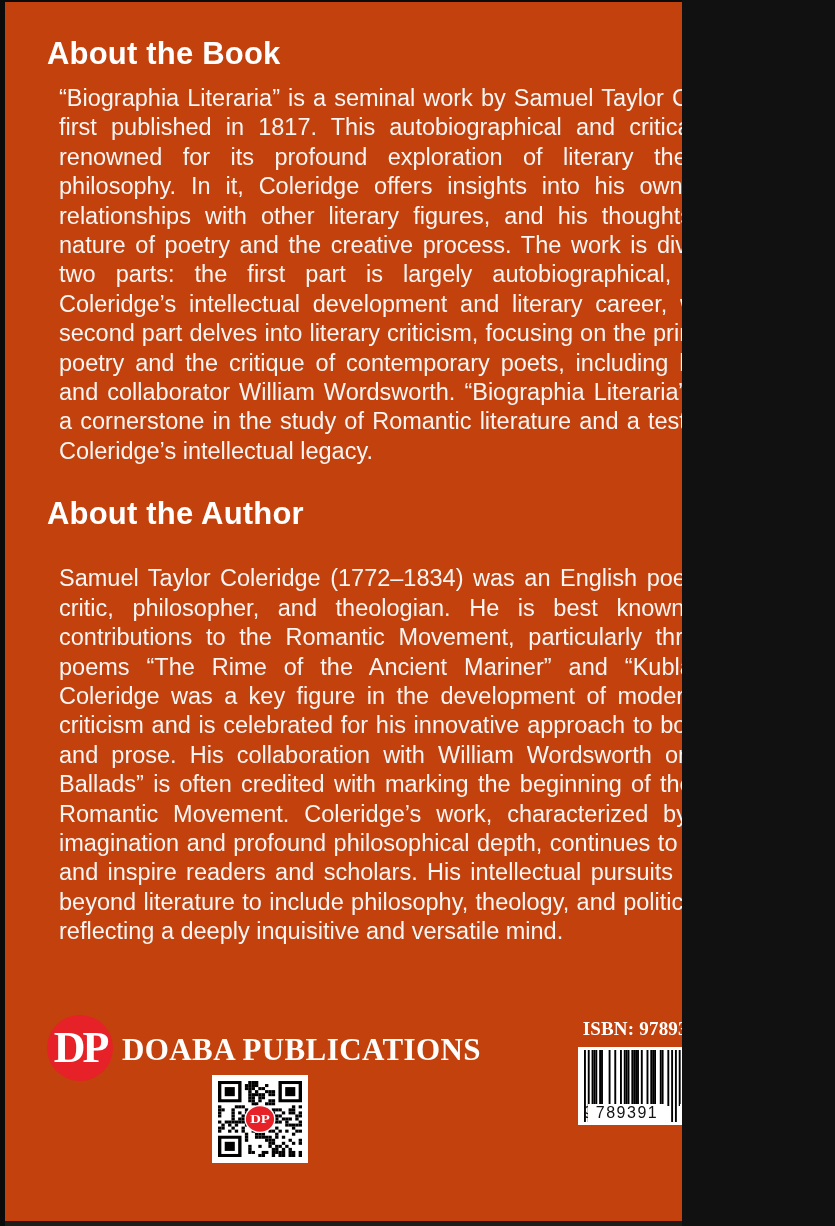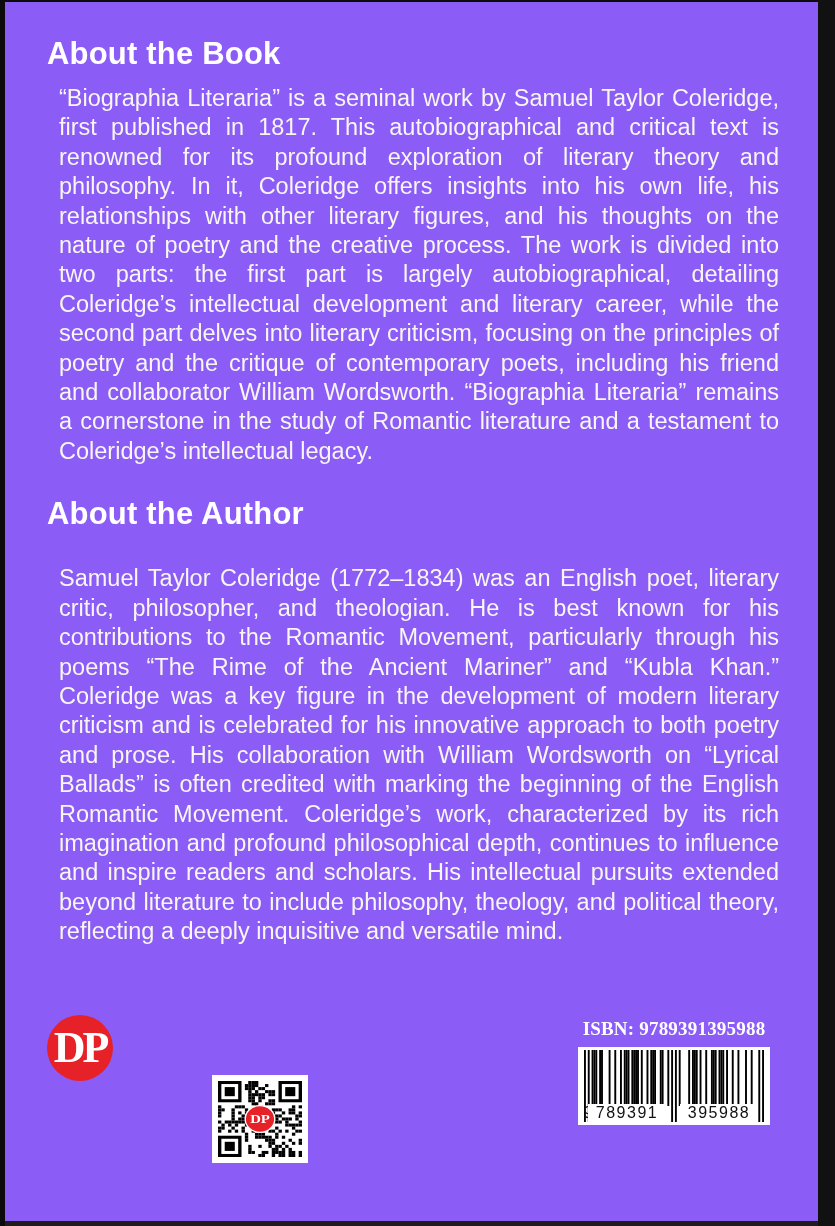--- a/index.html
+++ b/index.html
@@ -1,22 +1,23 @@
 <!DOCTYPE html>
 <html style="--red: #e62128;"><head>
 <meta charset="utf-8">
 <style>
   html,body{margin:0;padding:0;background:#111;}
   .cover{
     position:relative;
-    width:818px;height:1226px;
-    background:#8b5cf6;
+    width:669px;height:1226px;
+    background:#c2410c;
     overflow:hidden;
     box-shadow: inset 5px 0 0 #0b0b0b, inset 0 2px 0 #0b0b0b, inset 0 -5px 0 #1e1d1a;
     font-family:"Liberation Sans","DejaVu Sans",sans-serif;
+    padding-left:13px;
   }
   .content{
     position:absolute;left:47px;top:36px;width:744px;color:#fbfbf9;
   }
   .content h2{
     margin:0 0 11px 0;
     font-size:31px;font-weight:bold;color:#ffffff;letter-spacing:0.2px;
   }
   .content h2.second{margin-top:30px;margin-bottom:32px;}
   .content p{
@@ -82,20 +83,21 @@
     <h2>About the Book</h2>
     <p>“Biographia Literaria” is a seminal work by Samuel Taylor Coleridge, first published in 1817. This autobiographical and critical text is renowned for its profound exploration of literary theory and philosophy. In it, Coleridge offers insights into his own life, his relationships with other literary figures, and his thoughts on the nature of poetry and the creative process. The work is divided into two parts: the first part is largely autobiographical, detailing Coleridge’s intellectual development and literary career, while the second part delves into literary criticism, focusing on the principles of poetry and the critique of contemporary poets, including his friend and collaborator William Wordsworth. “Biographia Literaria” remains a cornerstone in the study of Romantic literature and a testament to Coleridge’s intellectual legacy.</p>
     <h2 class="second">About the Author</h2>
     <p>Samuel Taylor Coleridge (1772–1834) was an English poet, literary critic, philosopher, and theologian. He is best known for his contributions to the Romantic Movement, particularly through his poems “The Rime of the Ancient Mariner” and “Kubla Khan.” Coleridge was a key figure in the development of modern literary criticism and is celebrated for his innovative approach to both poetry and prose. His collaboration with William Wordsworth on “Lyrical Ballads” is often credited with marking the beginning of the English Romantic Movement. Coleridge’s work, characterized by its rich imagination and profound philosophical depth, continues to influence and inspire readers and scholars. His intellectual pursuits extended beyond literature to include philosophy, theology, and political theory, reflecting a deeply inquisitive and versatile mind.</p>
   </div>
 
   <div class="logo-circle">
     <span>DP</span>
   </div>
 
+  <div class="publisher-name">DOABA PUBLICATIONS</div>
 
   <div class="qr" id="qr">
       <svg width="84" height="76" viewBox="0 0 25 25" preserveAspectRatio="none" xmlns="http://www.w3.org/2000/svg">
         <rect width="25" height="25" fill="#fff"></rect>
         <rect x="9" y="0" width="1" height="1" fill="#000"></rect>
         <rect x="10" y="0" width="1" height="1" fill="#000"></rect>
         <rect x="11" y="0" width="1" height="1" fill="#000"></rect>
         <rect x="8" y="1" width="1" height="1" fill="#000"></rect>
         <rect x="9" y="1" width="1" height="1" fill="#000"></rect>
         <rect x="10" y="1" width="1" height="1" fill="#000"></rect>

